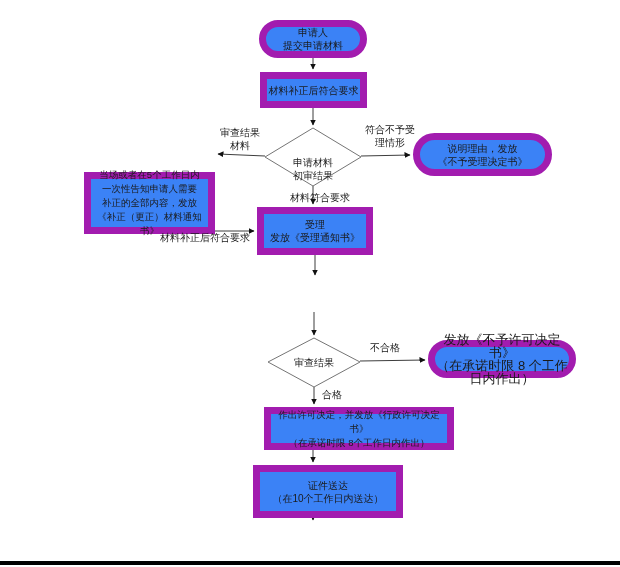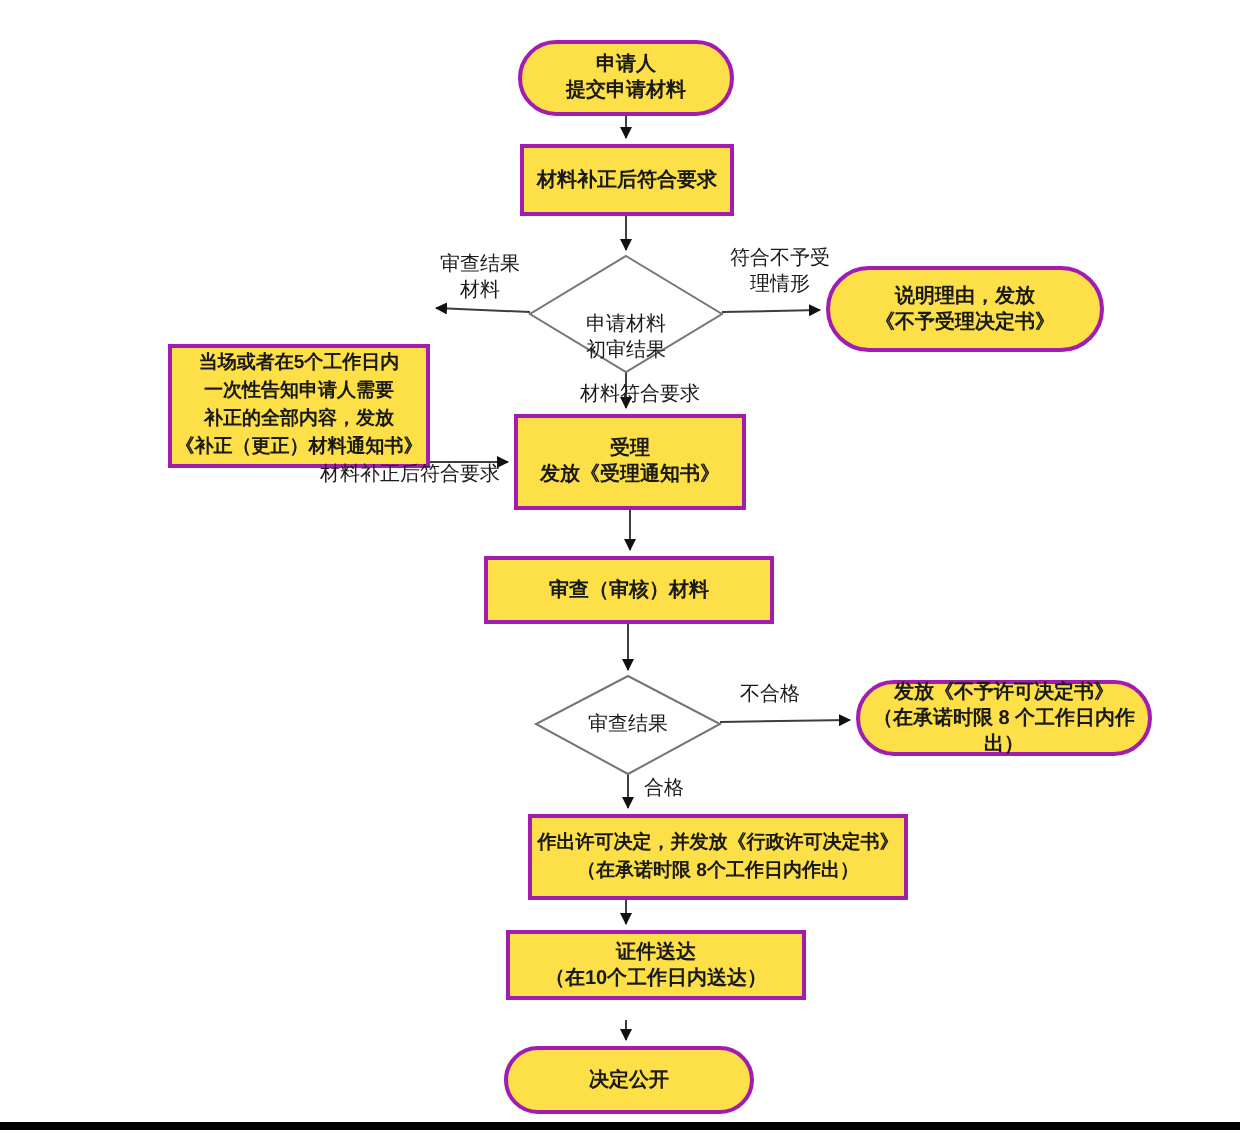--- a/index.html
+++ b/index.html
@@ -9,41 +9,40 @@
     background:#ffffff;
     font-family:"Liberation Sans","DejaVu Sans",sans-serif;
     color:#1a1a1a;
     overflow:hidden;
   }
   svg.wires{position:absolute;left:0;top:0;z-index:1;}
   .node{
     position:absolute;z-index:2;
     display:flex;align-items:center;justify-content:center;
     text-align:center;white-space:pre-line;
-    background:#fde047;border:2px solid #a21caf;
+    background:#3b82f6;border:7px solid #a21caf;
     font-size:10px;line-height:13px;
     box-sizing:border-box;
-    font-weight:bold;
   }
   .stadium{border-radius:999px;}
   .diamond-label{
     position:absolute;z-index:3;
     display:flex;align-items:center;justify-content:center;
     text-align:center;white-space:pre-line;
     background:transparent;border:none;
     font-size:10px;line-height:13px;
   }
   .edge-label{
     position:absolute;z-index:3;
     text-align:center;white-space:pre-line;
     font-size:10px;line-height:13px;
     background:transparent;
   }
   .small{font-size:9.5px;line-height:14px;}
-  .tiny{font-size:10px;line-height:13px;}
+  .tiny{font-size:13px;line-height:13px;}
   .bottom-bar{
     position:absolute;left:0;top:561px;width:620px;height:4px;
     background:#000000;z-index:4;
   }
 </style>
 </head>
 <body>
 
 <div class="canvas">
 
@@ -85,34 +84,32 @@
 一次性告知申请人需要
 补正的全部内容，发放
 《补正（更正）材料通知书》</div>
 
   <div class="node stadium" style="left:413px;top:133px;width:139px;height:43px;">说明理由，发放
 《不予受理决定书》</div>
 
   <div class="node" style="left:257px;top:207px;width:116px;height:48px;">受理
 发放《受理通知书》</div>
 
-  <div class="node" style="left:242px;top:278px;width:145px;height:34px;">审查（审核）材料</div>
 
   <div class="diamond-label" style="left:268px;top:338px;width:92px;height:49px;">审查结果</div>
 
   <div class="node stadium tiny" style="left:428px;top:340px;width:148px;height:38px;">发放《不予许可决定书》
 （在承诺时限 8 个工作日内作出）</div>
 
   <div class="node small" style="left:218px;top:407px;width:190px;height:43px;margin-left:46px;">作出许可决定，并发放《行政许可决定书》
 （在承诺时限 8个工作日内作出）</div>
 
-  <div class="node" style="left:253px;top:465px;width:150px;height:35px;">证件送达
+  <div class="node" style="left:253px;top:465px;width:150px;height:53px;">证件送达
 （在10个工作日内送达）</div>
 
-  <div class="node stadium" style="left:252px;top:523px;width:125px;height:34px;">决定公开</div>
 
   <div class="edge-label" style="left:210px;top:126px;width:60px;">审查结果
 材料</div>
 
   <div class="edge-label" style="left:356px;top:123px;width:68px;">符合不予受
 理情形</div>
 
   <div class="edge-label" style="left:280px;top:191px;width:80px;">材料符合要求</div>
 
   <div class="edge-label" style="left:155px;top:217px;width:100px;margin-top:14px;">材料补正后符合要求</div>

